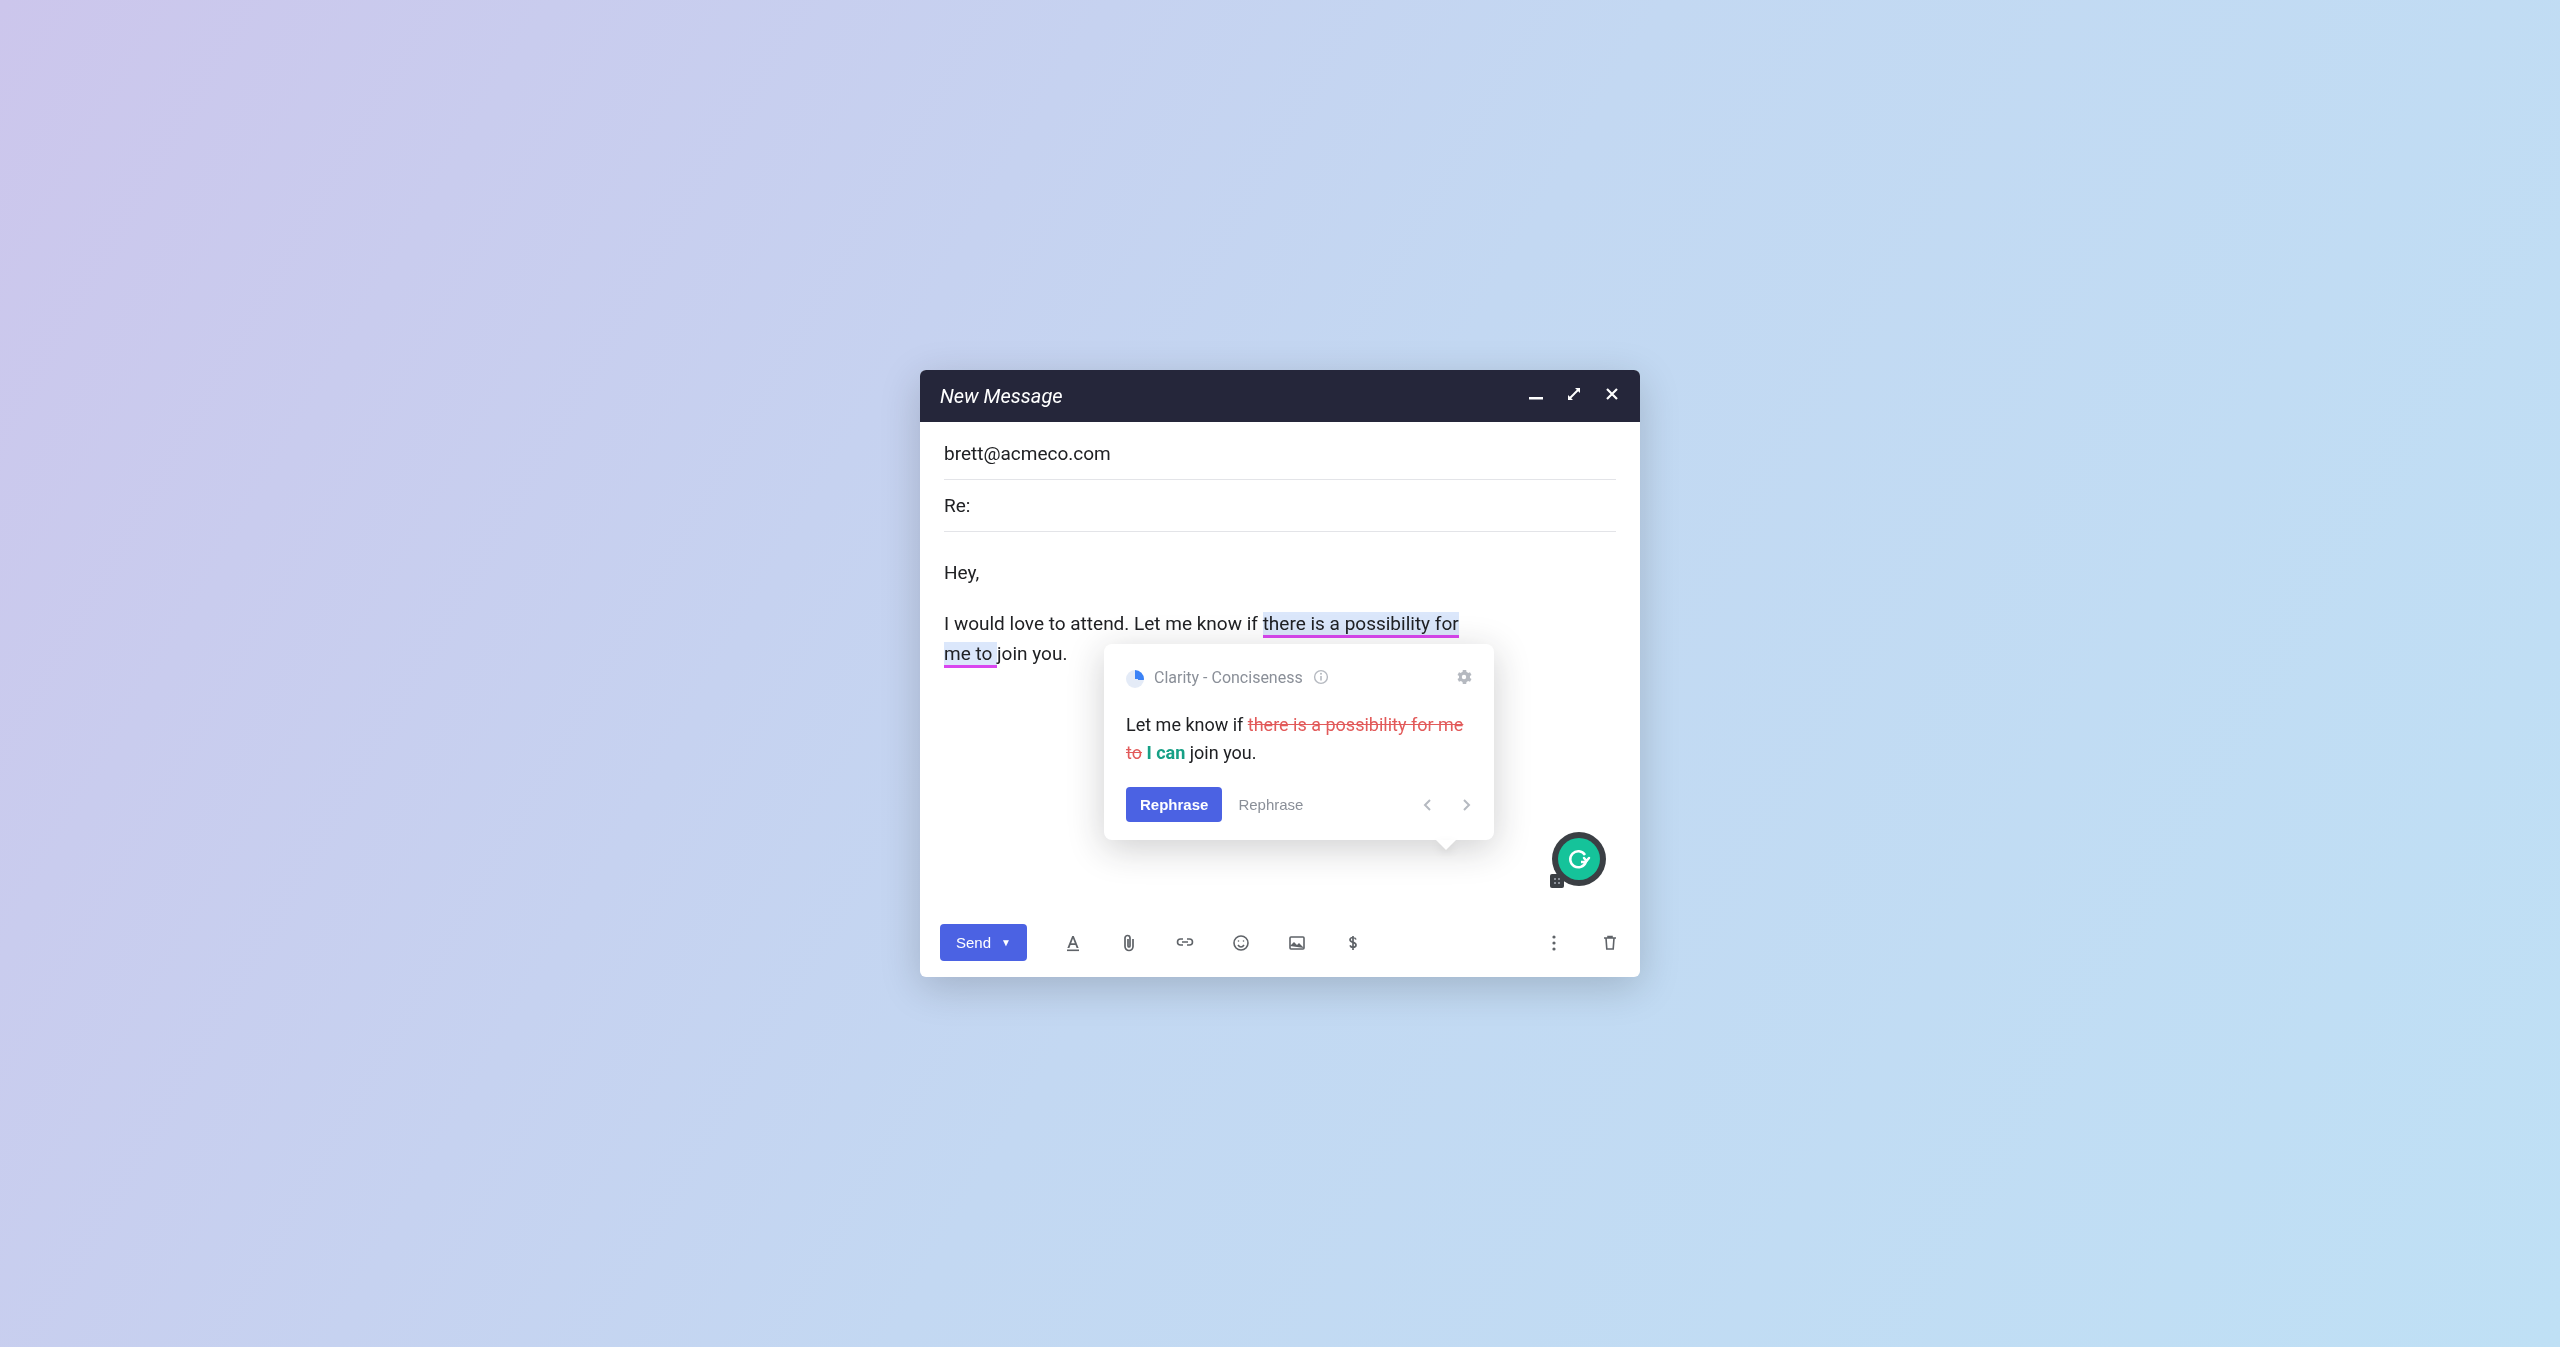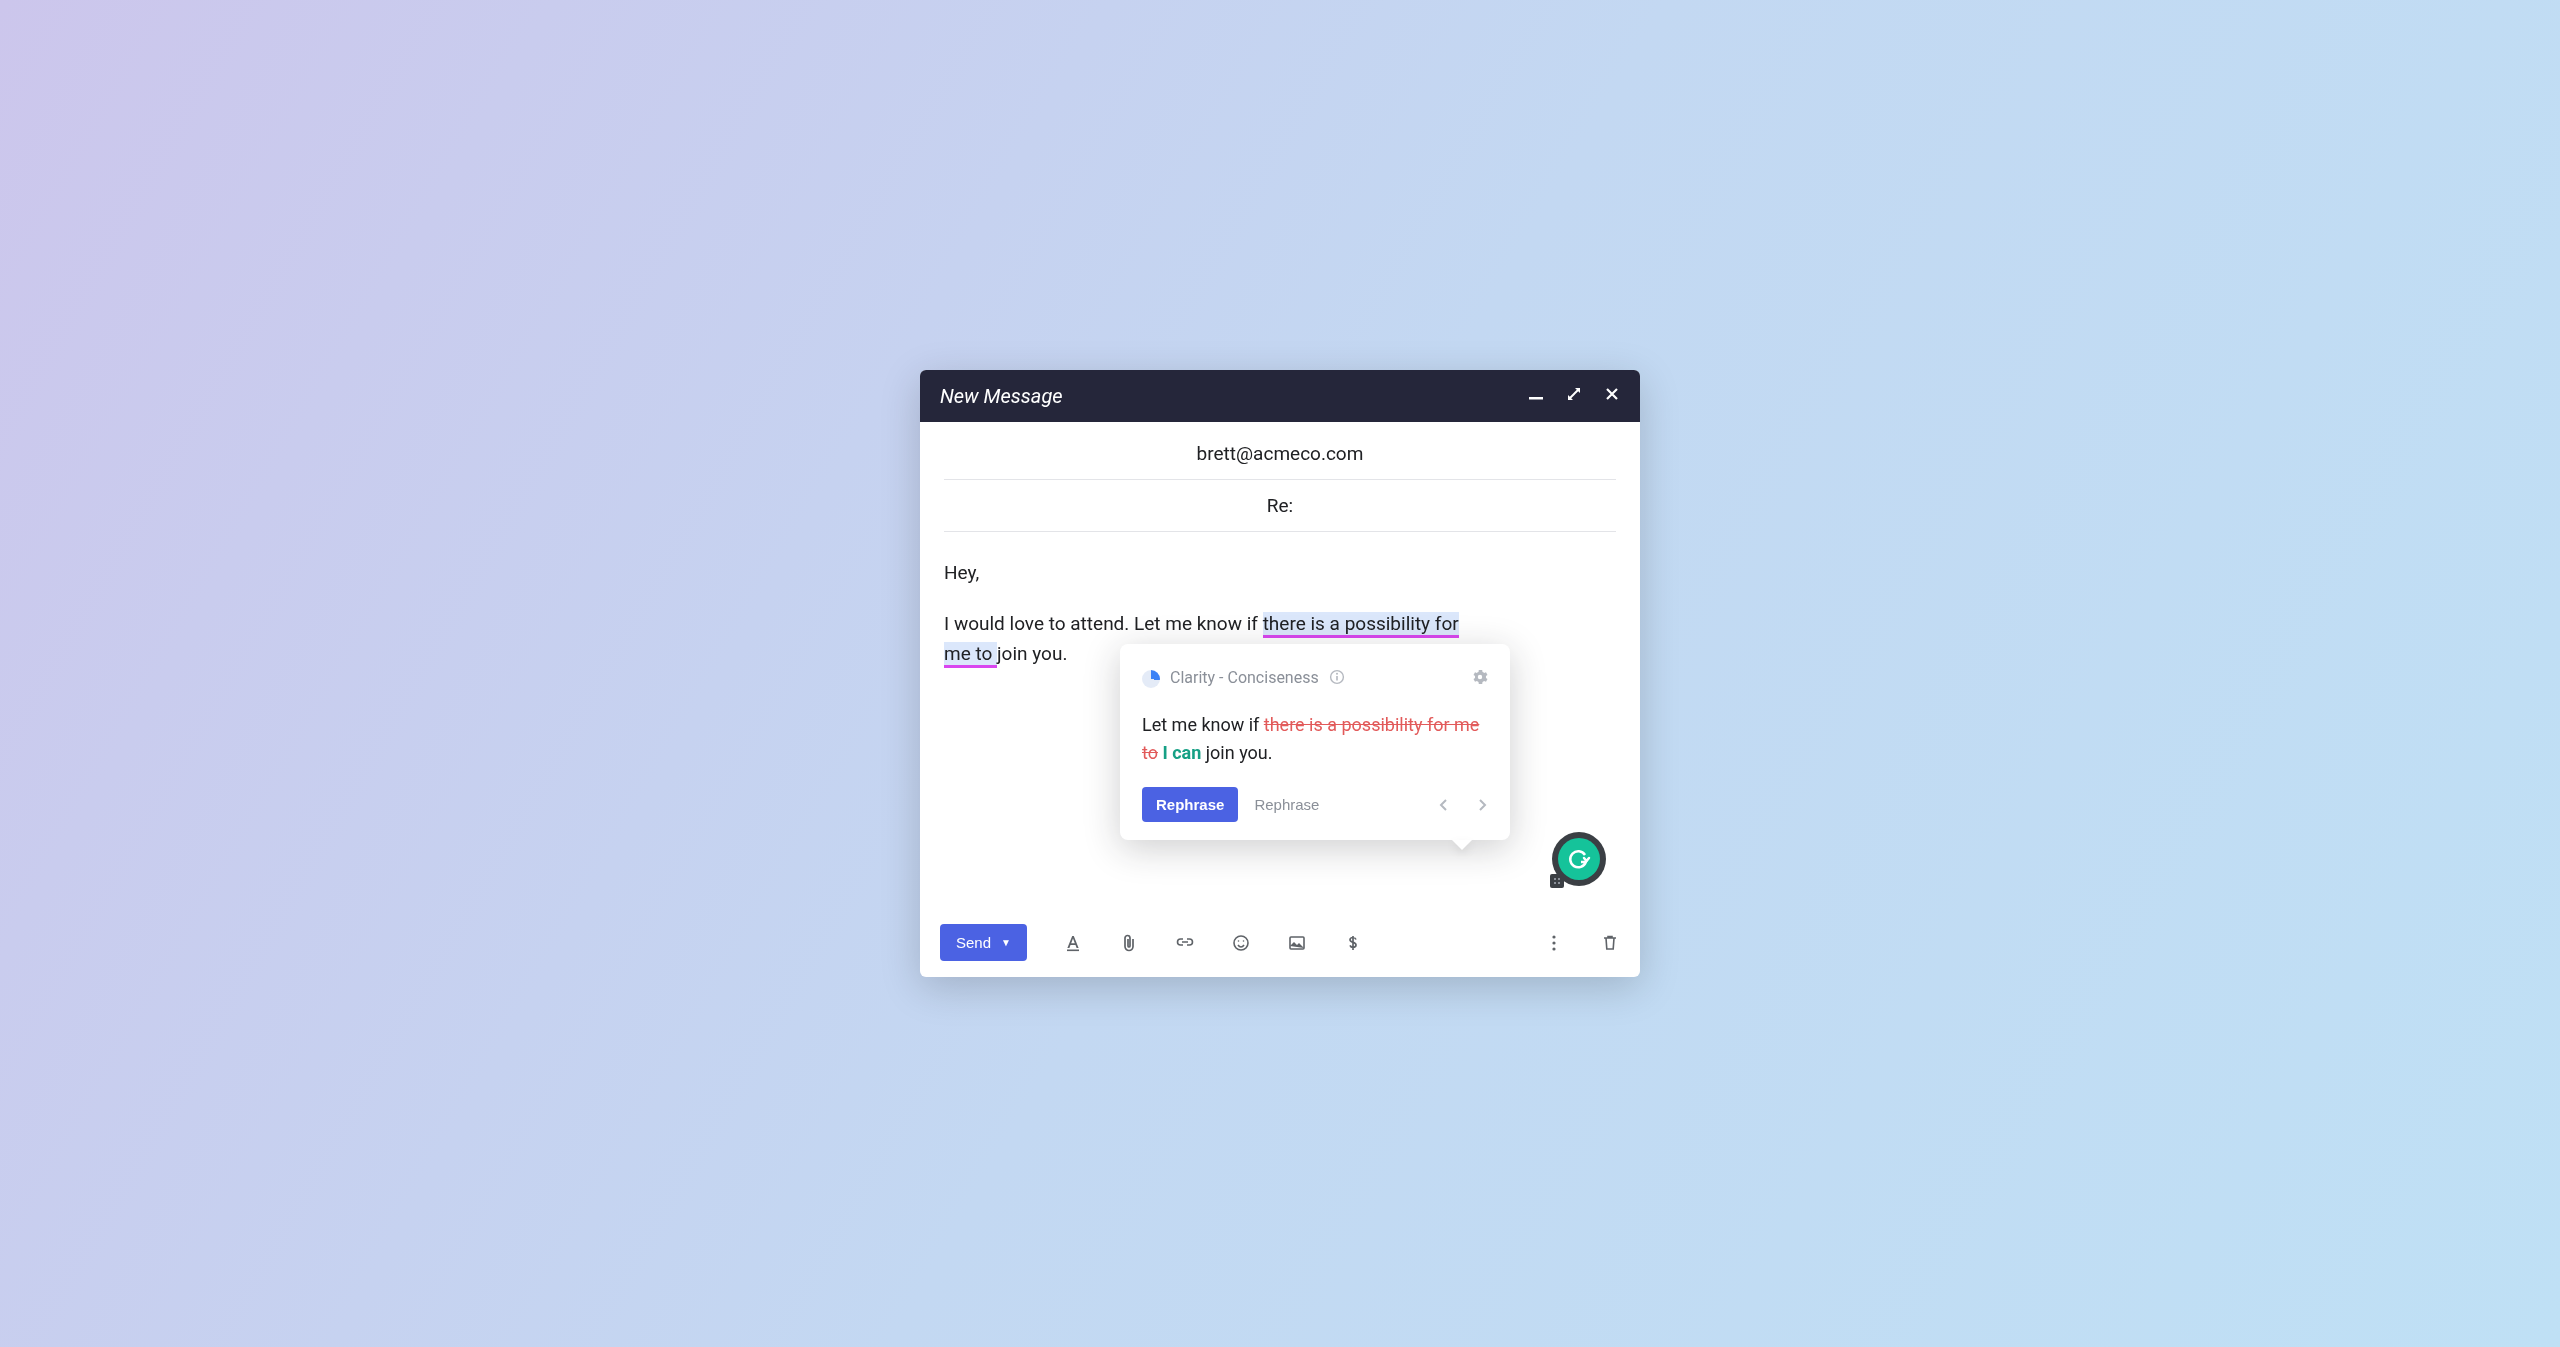--- a/index.html
+++ b/index.html
@@ -26,21 +26,21 @@
     display: flex;
     align-items: center;
     justify-content: space-between;
     padding: 14px 20px;
     border-radius: 6px 6px 0 0;
     font-style: italic;
   }
   .titlebar-title { font-size: 20px; font-weight: 400; }
   .titlebar-controls { display: flex; gap: 22px; align-items: center; }
   .titlebar-controls svg { width: 16px; height: 16px; fill: #fff; cursor: pointer; }
-  .fields { padding: 6px 24px 0 24px; text-align: center; }
+  .fields { padding: 6px 24px 0 24px; }
   .field-row {
     border-bottom: 1px solid #e3e4e8;
     padding: 14px 0;
     font-size: 19px;
     color: #202124;
   }
   .body-area {
     padding: 26px 24px 10px 24px;
     font-size: 19px;
     color: #202124;
@@ -50,21 +50,21 @@
   }
   .body-area p { margin-bottom: 22px; }
   .hl {
     background: #dbe7fb;
     border-bottom: 3px solid #d946ef;
     padding-bottom: 0;
   }
   .suggestion-card {
     position: absolute;
     top: 112px;
-    left: 200px;
+    left: 184px;
     width: 390px;
     background: #fff;
     border-radius: 8px;
     box-shadow: 0 8px 36px rgba(32,33,36,.22);
     padding: 20px 22px 18px 22px;
   }
   .sugg-header { display: flex; align-items: center; gap: 10px; margin-bottom: 18px; }
   .clarity-pie {
     width: 18px; height: 18px; border-radius: 50%;
     background: conic-gradient(#3b82f6 0deg 100deg, #e4ebf7 100deg 360deg);

